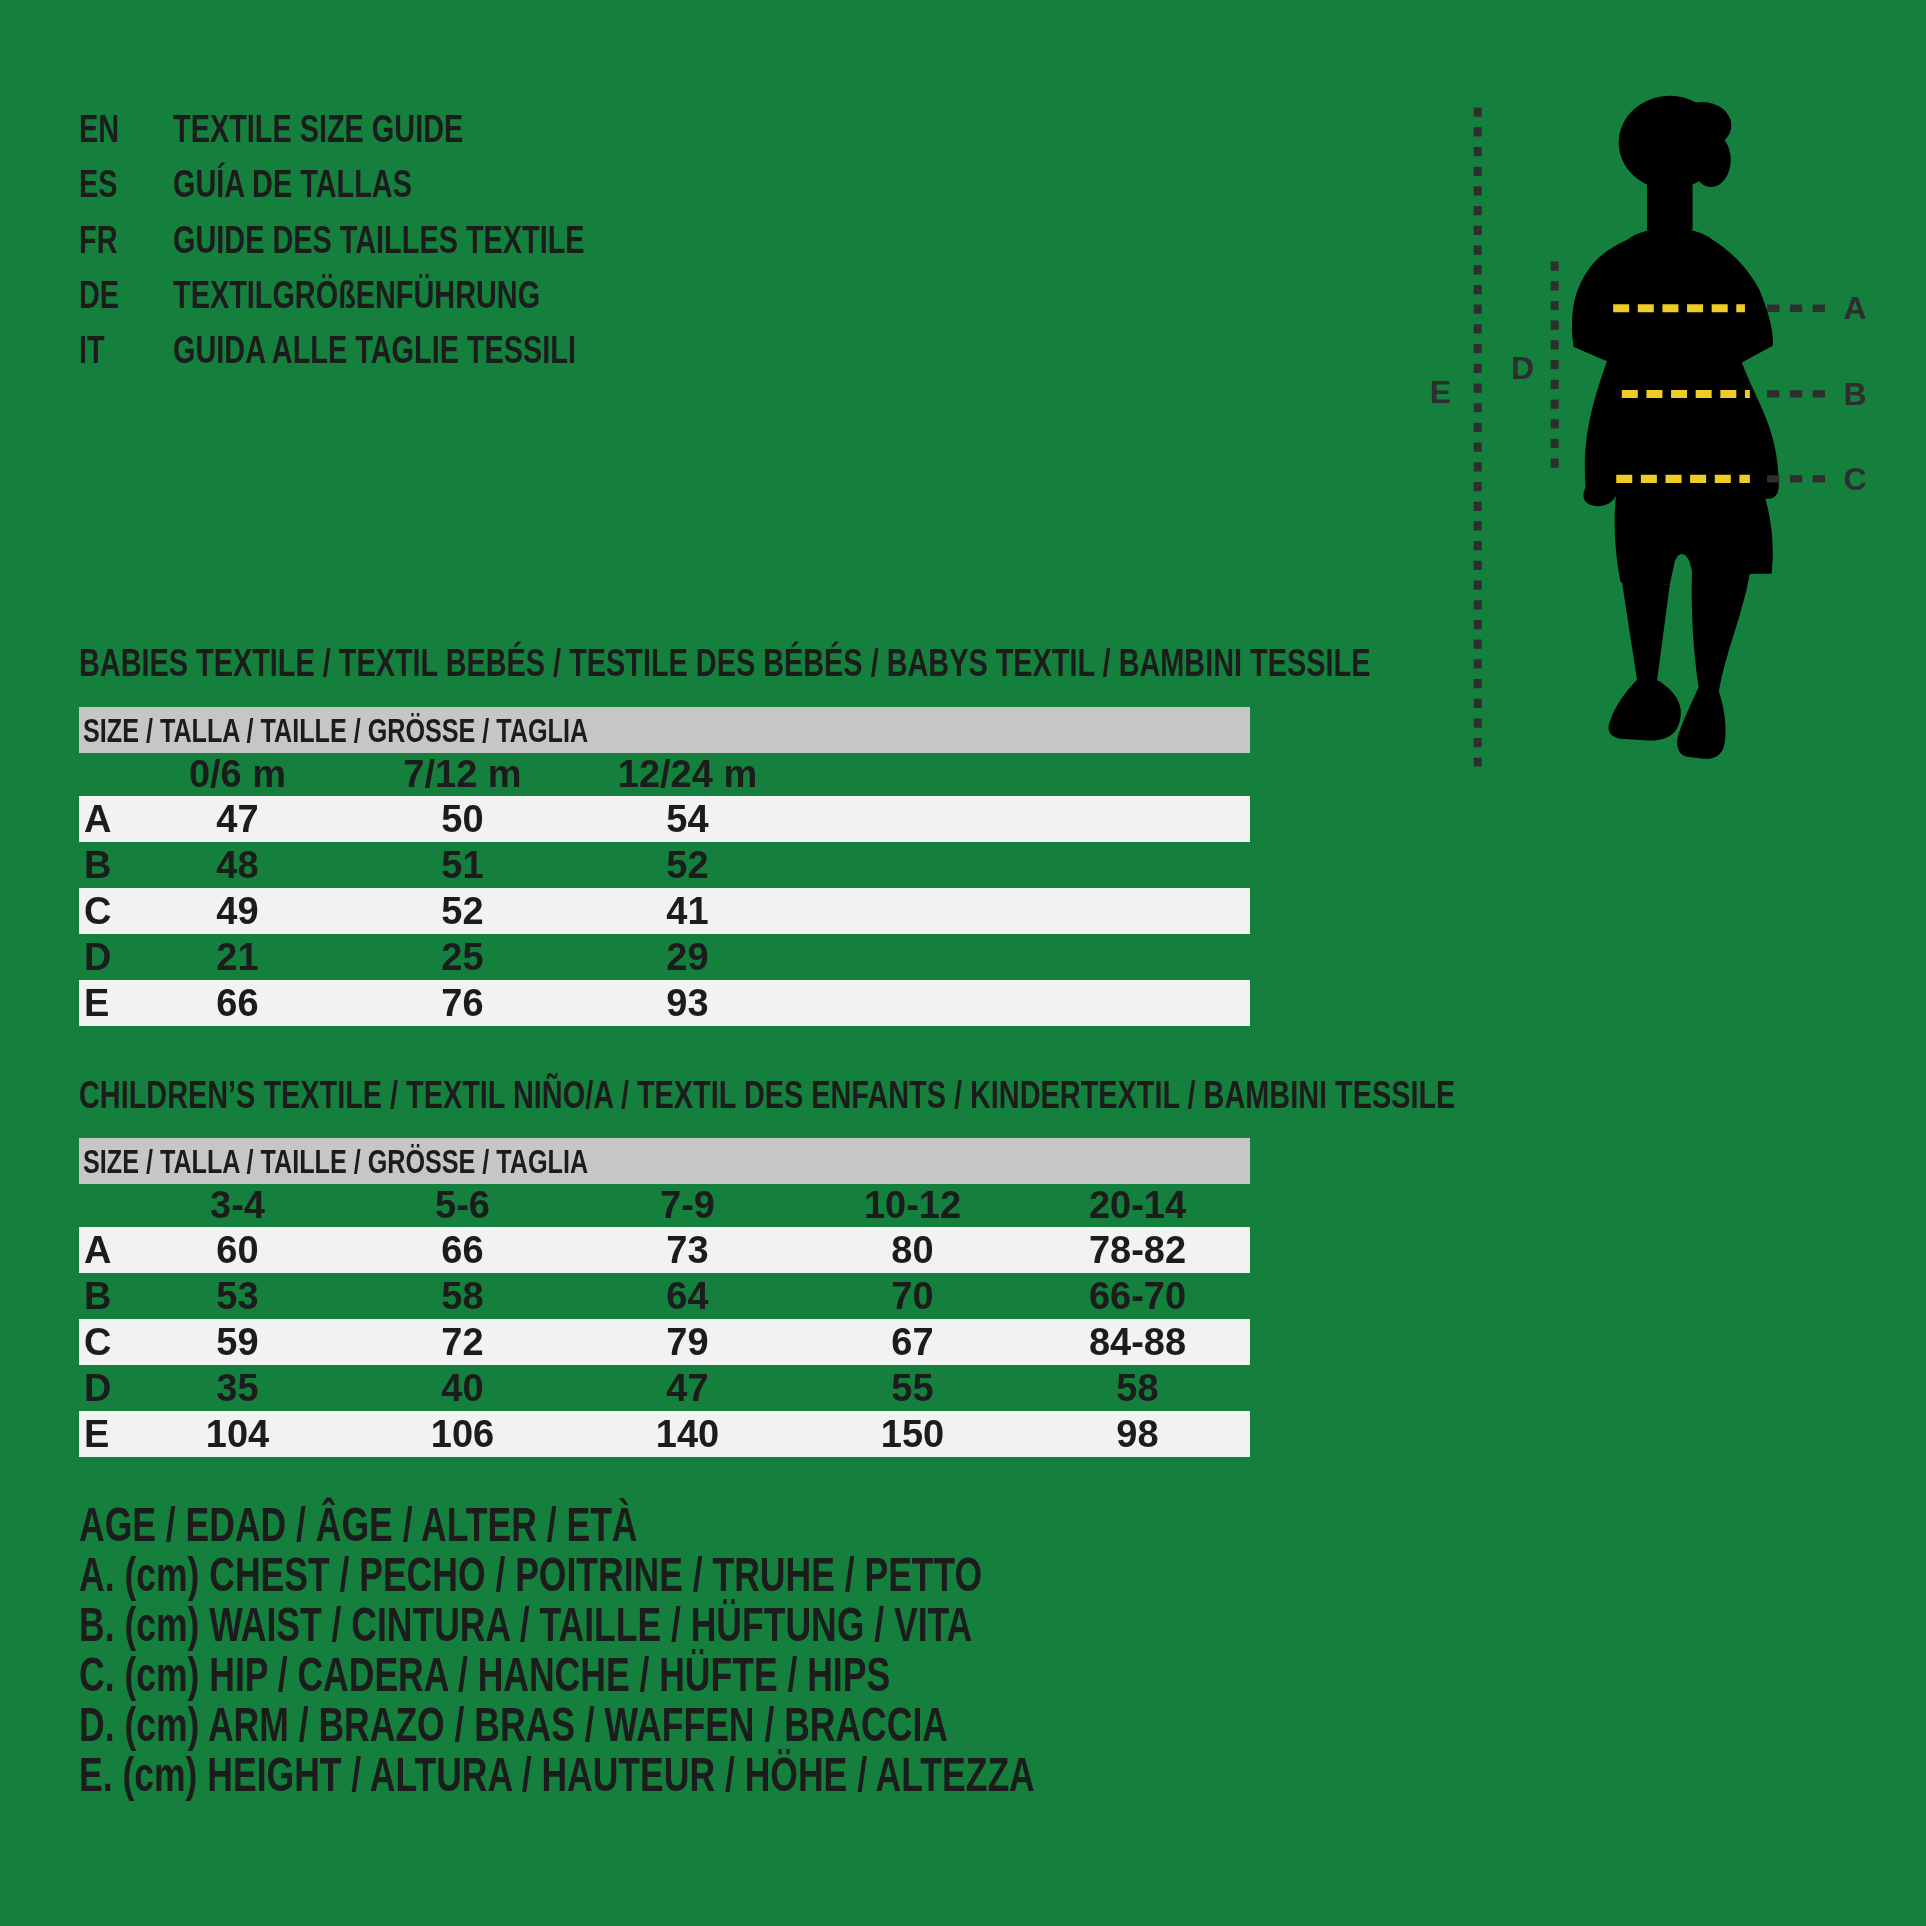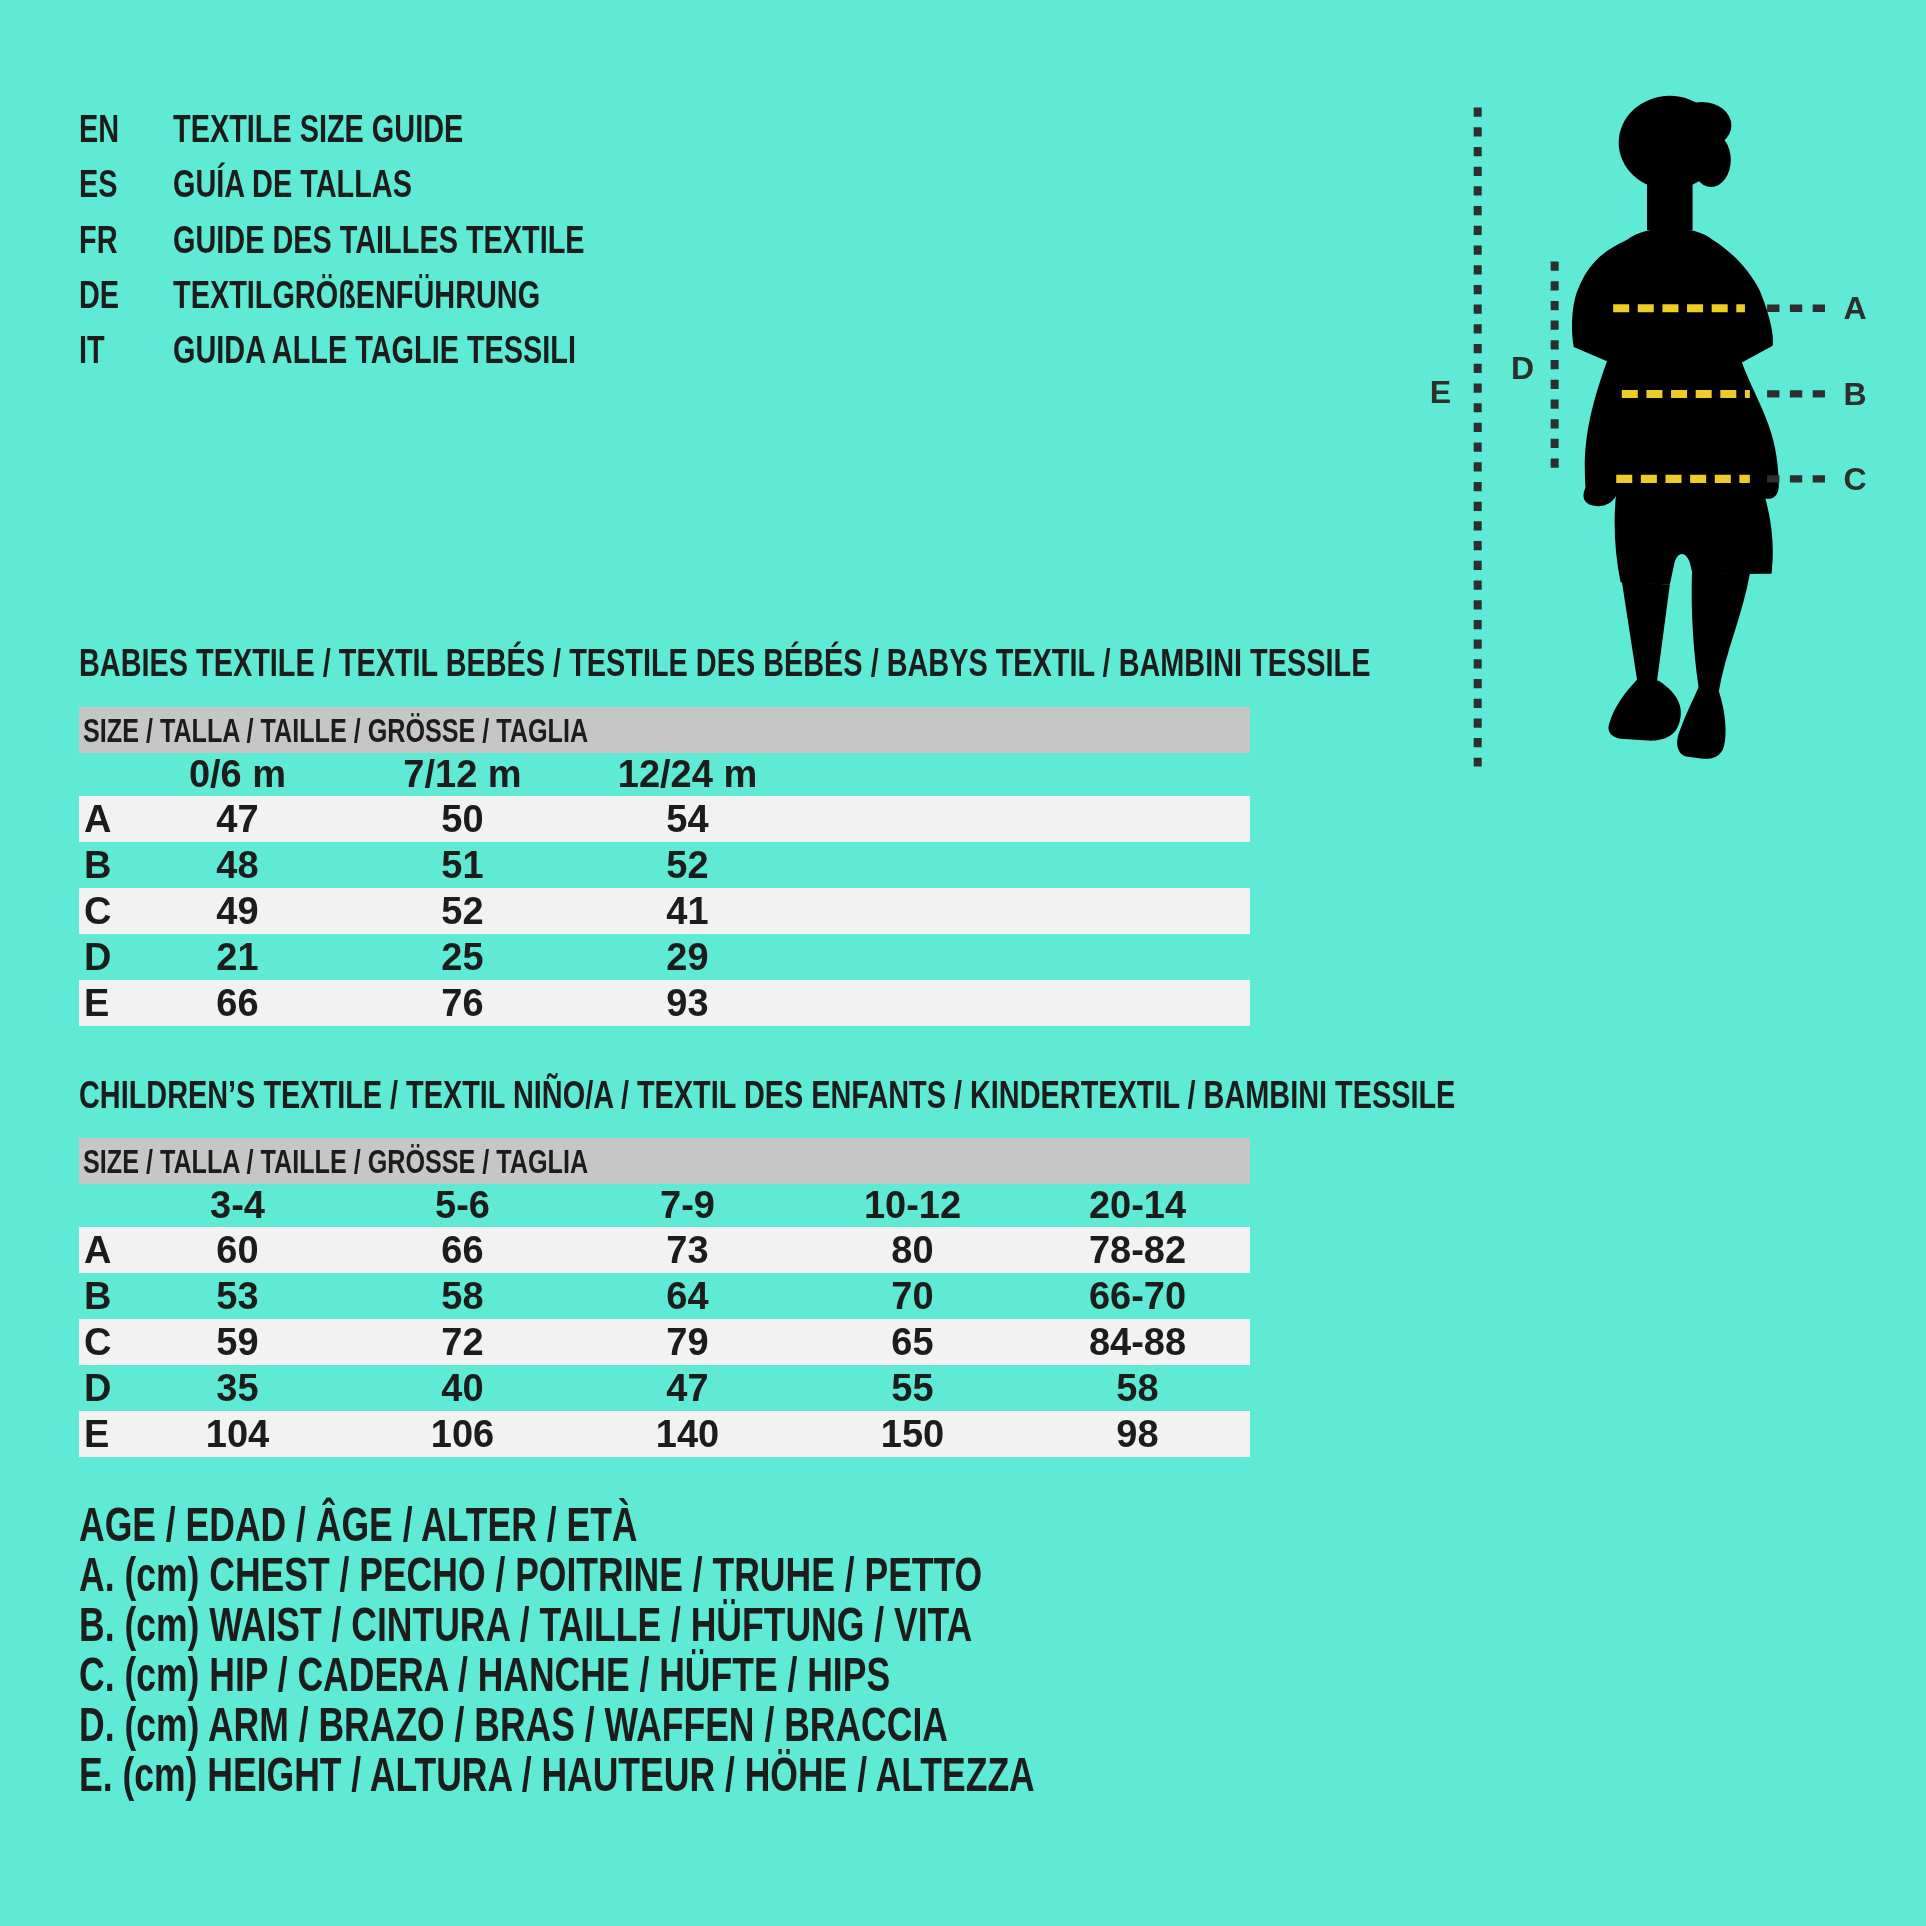--- a/index.html
+++ b/index.html
@@ -1,19 +1,19 @@
 <!DOCTYPE html>
 <html style="font-size:10px"><head>
 <meta charset="utf-8">
 <style>
   html,body{margin:0;padding:0;background:#ffffff;}
   .page{
     position:relative;
     width:1926px;height:1926px;
-    background:#5eead4;
+    background:#15803d;
     font-family:"Liberation Sans",sans-serif;
     font-weight:700;
     color:#1c1c1c;
     overflow:hidden;
   }
   
   .cx{display:inline-block;transform:scaleX(0.74);transform-origin:0 50%;white-space:nowrap;letter-spacing:0px;}
   
   .hrow{position:absolute;left:79px;display:flex;font-size:39px;line-height:44px;}
   .hcode{width:94px;flex:0 0 94px;}
@@ -209,21 +209,21 @@
       <div class="tc">58</div>
       <div class="tc">64</div>
       <div class="tc">70</div>
       <div class="tc">66-70</div>
     </div>
     <div class="trow stripe">
       <div class="rl">C</div>
       <div class="tc">59</div>
       <div class="tc">72</div>
       <div class="tc">79</div>
-      <div class="tc">65</div>
+      <div class="tc">67</div>
       <div class="tc">84-88</div>
     </div>
     <div class="trow">
       <div class="rl">D</div>
       <div class="tc">35</div>
       <div class="tc">40</div>
       <div class="tc">47</div>
       <div class="tc">55</div>
       <div class="tc">58</div>
     </div>

